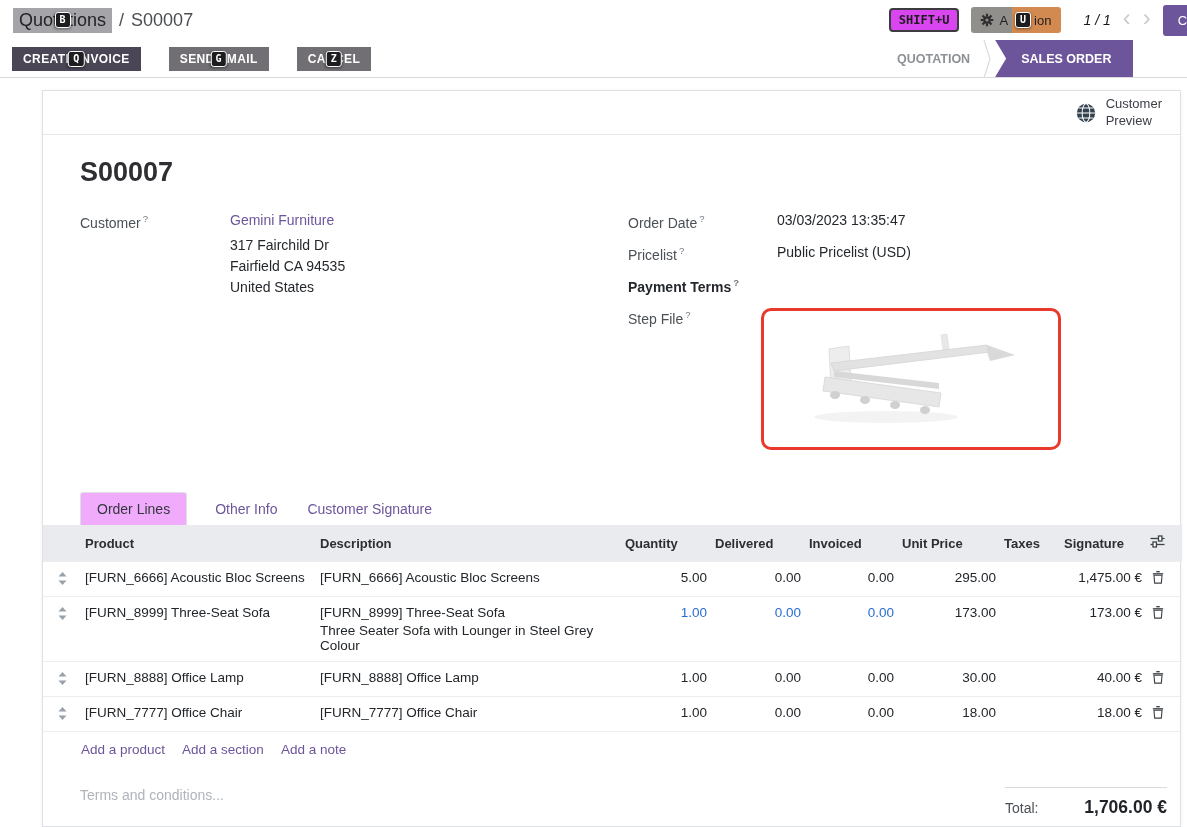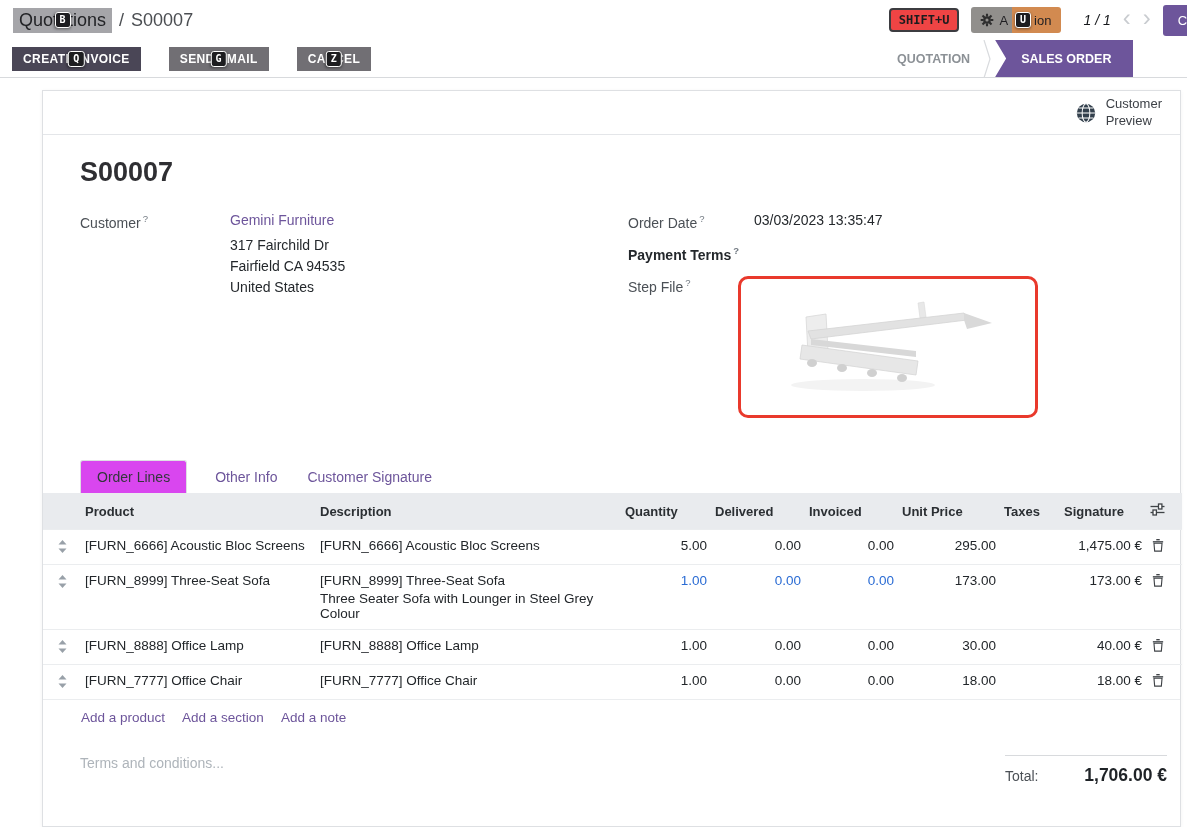--- a/index.html
+++ b/index.html
@@ -7,21 +7,21 @@
               font-family:"Liberation Sans", sans-serif; }
   .app { position:relative; width:1187px; height:827px; overflow:hidden; background:#fff; }
 
   
   .navbar { height:40px; display:flex; align-items:center; justify-content:space-between; padding-left:13px; }
   .breadcrumb { font-size:18px; color:#4b4e52; display:flex; align-items:center; gap:7px; }
   .bc-parent { position:relative; background:#a5a5a9; color:#222326; padding:2px 6px; }
   .bc-current { color:#4b4e52; }
   .nav-right { display:flex; align-items:center; gap:12px; }
   .kbd { font-family:"DejaVu Sans Mono", monospace; font-size:12px; font-weight:bold; color:#1c1c1e;
-         background:#ef4444; border:2px solid #3c3c40; border-radius:4px; padding:3px 8px; }
+         background:#d946ef; border:2px solid #3c3c40; border-radius:4px; padding:3px 8px; }
   .action-btn { display:flex; align-items:stretch; border-radius:3px; overflow:hidden; font-size:13px; color:#1f1f22; cursor:pointer; }
   .action-left { display:flex; align-items:center; gap:5px; background:#918f8c; padding:5px 4px 5px 9px; }
   .action-right { display:flex; align-items:center; gap:3px; background:#d28a50; padding:5px 10px 5px 3px; }
   .pager { font-size:14px; color:#16181b; margin-left:10px;font-style:italic; }
   .chev { font-size:24px; color:#c9ccd0; line-height:1; margin-top:-4px; cursor:pointer; }
   .new-btn { background:var(--accent,#6d559b); color:#fff; border:none; border-radius:3px;
              font-size:13px; padding:8px 15px; margin-right:-18px; flex-shrink:0; cursor:pointer; }
 
   
   .hint { display:inline-block; background:var(--hint-bg,#1d1d20); color:#fff; border:1px solid #fff;
@@ -59,30 +59,30 @@
   .frow { display:flex; margin-bottom:12px; }
   .flabel { width:150px; flex-shrink:0; font-size:14px; color:#4b5056; padding-top:1px; }
   .col-right .flabel { width:126px; }
   .flabel-narrow { width:110px !important; }
   .flabel.bold { font-weight:bold; color:#24282c; }
   sup.help { font-size:9.5px; color:#707880; margin-left:2px; }
   .fvalue { font-size:14px; color:#24282c; min-height:20px; }
   .fvalue .link { color:var(--accent,#6d559b); text-decoration:none; cursor:pointer; }
   .addr { margin-top:7px; line-height:1.5; color:#24282c; }
   .col-left .frow { margin-bottom:18px; }
-  .col-right .frow { margin-bottom:12px; }
+  .col-right .frow { margin-bottom:12px;gap:23px; }
 
   .stepfile-box { width:300px; height:142px; border:3px solid var(--red,#e9392c); border-radius:10px;
                   display:flex; align-items:center; justify-content:center; background:#fff; }
 
   
   .tabs { display:flex; align-items:flex-end; gap:26px; margin-top:30px; }
   .tab { font-size:14px; color:var(--accent,#6d559b); padding:8px 2px; cursor:pointer; }
   .tab.active { color:#33373c; border:1px solid #dee0e3; border-bottom:none; border-radius:3px 3px 0 0;
-                padding:8px 16px; background:#d946ef; }
+                padding:8px 16px; background:#f0abfc; }
 
   
   table.lines { width:100%; border-collapse:collapse; table-layout:fixed; font-size:13.5px; color:#22262a; }
   .lines th { background:var(--table-header-bg,#e9ebee); font-size:13px; font-weight:bold; color:#2b2f33;
               padding:10px 4px; text-align:left; cursor:pointer; }
   .lines td { padding:8px 4px; vertical-align:top; }
   .lines tbody tr { border-top:1px solid #ebedef; }
   .c-num { text-align:right; }
   .c-handle { text-align:center; }
   .c-trash { padding-left:6px !important; }
@@ -212,20 +212,26 @@
         </div>
 
         <div class="col-right">
           <div class="frow">
             <div class="flabel">
               <span>Order Date</span><sup class="help">?</sup>
             </div>
             <div class="fvalue">03/03/2023 13:35:47</div>
           </div>
           <div class="frow">
+            <div class="flabel">
+              <span>Pricelist</span><sup class="help">?</sup>
+            </div>
+            <div class="fvalue">Public Pricelist (USD)</div>
+          </div>
+          <div class="frow">
             <div class="flabel bold">
               <span>Payment Terms</span><sup class="help">?</sup>
             </div>
             <div class="fvalue"></div>
           </div>
           <div class="frow">
             <div class="flabel flabel-narrow">
               <span>Step File</span><sup class="help">?</sup>
             </div>
             <div class="stepfile-box">

